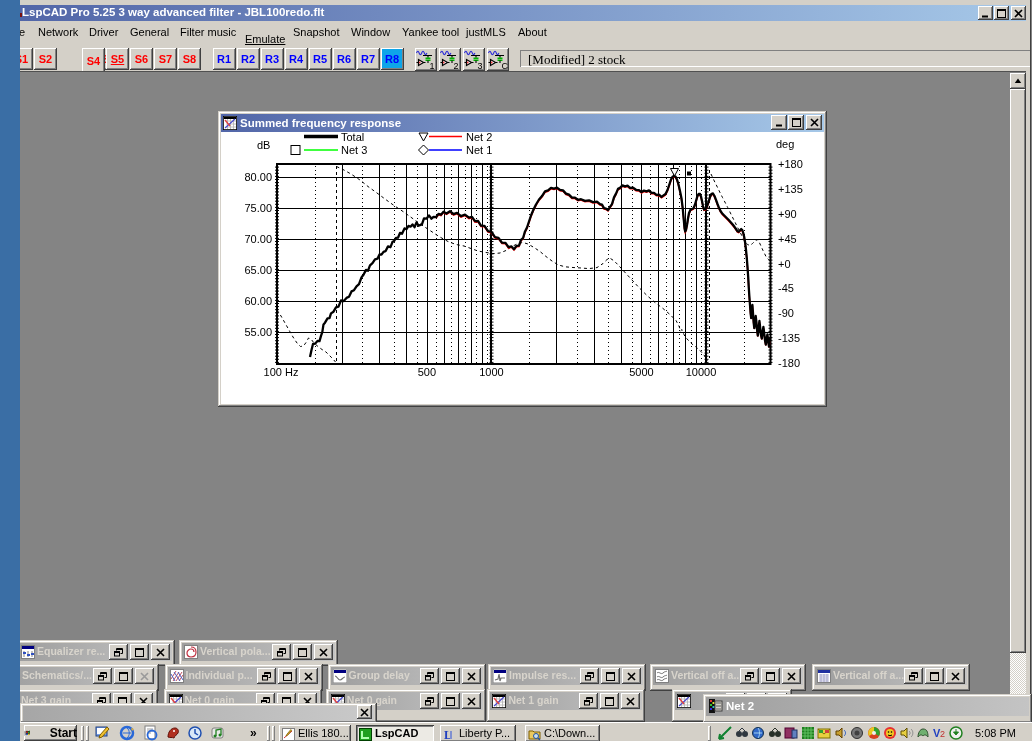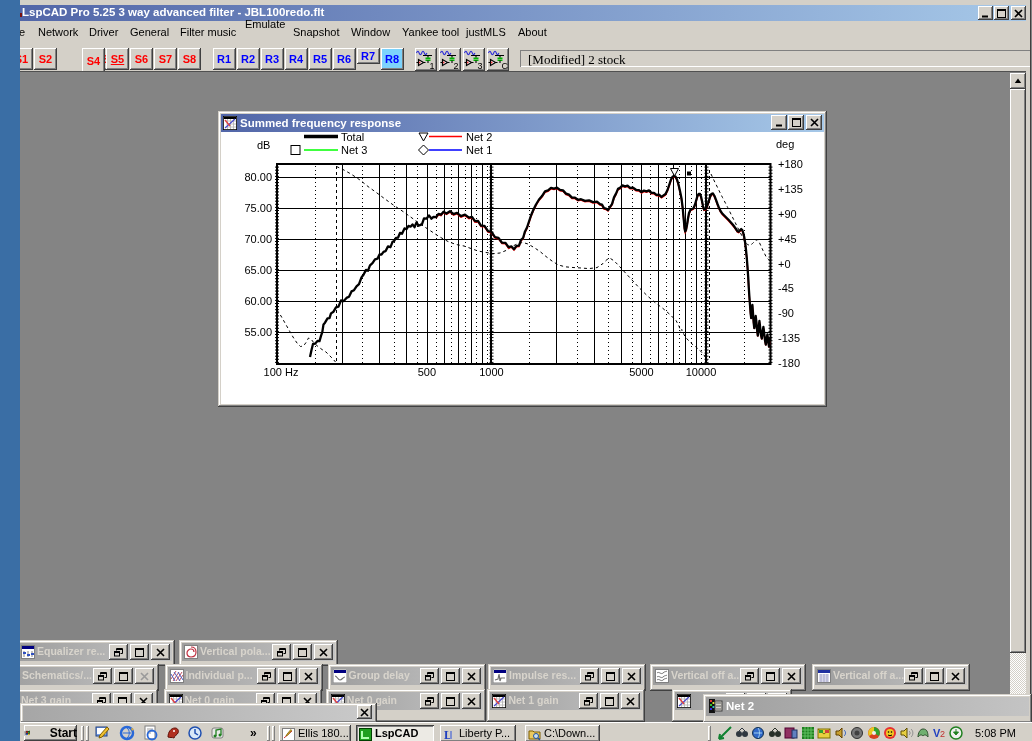--- a/index.html
+++ b/index.html
@@ -23,42 +23,42 @@
 <div style="position:absolute;left:991px;top:6px;width:15px;height:14px;background:#d4d0c8;box-shadow:inset -1px -1px #404040,inset 1px 1px #fff,inset -2px -2px #808080;display:flex;align-items:center;justify-content:center;">
         <svg width="9" height="9" viewBox="0 0 9 9">
           <path d="M1 1l7 7M8 1l-7 7" stroke="#000" stroke-width="1.6"></path>
         </svg>
       </div>
 <div style="position:absolute;left:-1px;top:26px;height:13px;font:11px Liberation Sans,sans-serif;color:#000;white-space:nowrap;">e</div>
 <div style="position:absolute;left:18px;top:26px;height:13px;font:11px Liberation Sans,sans-serif;color:#000;white-space:nowrap;">Network</div>
 <div style="position:absolute;left:69px;top:26px;height:13px;font:11px Liberation Sans,sans-serif;color:#000;white-space:nowrap;">Driver</div>
 <div style="position:absolute;left:110px;top:26px;height:13px;font:11px Liberation Sans,sans-serif;color:#000;white-space:nowrap;">General</div>
 <div style="position:absolute;left:160px;top:26px;height:13px;font:11px Liberation Sans,sans-serif;color:#000;white-space:nowrap;">Filter music</div>
-<div style="position:absolute;left:225px;top:18px;height:13px;font:11px Liberation Sans,sans-serif;color:#000;white-space:nowrap;">Emulate</div>
+<div style="position:absolute;left:225px;top:33px;height:13px;font:11px Liberation Sans,sans-serif;color:#000;white-space:nowrap;text-decoration:underline;">Emulate</div>
 <div style="position:absolute;left:273px;top:26px;height:13px;font:11px Liberation Sans,sans-serif;color:#000;white-space:nowrap;">Snapshot</div>
 <div style="position:absolute;left:331px;top:26px;height:13px;font:11px Liberation Sans,sans-serif;color:#000;white-space:nowrap;">Window</div>
 <div style="position:absolute;left:382px;top:26px;height:13px;font:11px Liberation Sans,sans-serif;color:#000;white-space:nowrap;">Yankee tool</div>
 <div style="position:absolute;left:446px;top:26px;height:13px;font:11px Liberation Sans,sans-serif;color:#000;white-space:nowrap;">justMLS</div>
 <div style="position:absolute;left:498px;top:26px;height:13px;font:11px Liberation Sans,sans-serif;color:#000;white-space:nowrap;">About</div>
 <div style="position:absolute;left:-10px;top:48px;width:23px;height:22px;background:#d4d0c8;box-shadow:inset -1px -1px #404040,inset 1px 1px #fff,inset -2px -2px #808080;display:flex;align-items:center;justify-content:center;font:bold 11px Liberation Sans,sans-serif;color:#f00;">S1</div>
 <div style="position:absolute;left:14px;top:48px;width:23px;height:22px;background:#d4d0c8;box-shadow:inset -1px -1px #404040,inset 1px 1px #fff,inset -2px -2px #808080;display:flex;align-items:center;justify-content:center;font:bold 11px Liberation Sans,sans-serif;color:#f00;">S2</div>
 <div style="position:absolute;left:38px;top:48px;width:23px;height:22px;background:#d4d0c8;box-shadow:inset -1px -1px #404040,inset 1px 1px #fff,inset -2px -2px #808080;display:flex;align-items:center;justify-content:center;font:bold 11px Liberation Sans,sans-serif;color:#f00;margin-left:40px;">S3</div>
 <div style="position:absolute;left:62px;top:48px;width:23px;height:26px;background:#d4d0c8;box-shadow:inset -1px -1px #404040,inset 1px 1px #fff,inset -2px -2px #808080;display:flex;align-items:center;justify-content:center;font:bold 11px Liberation Sans,sans-serif;color:#f00;">S4</div>
 <div style="position:absolute;left:86px;top:48px;width:23px;height:22px;background:#d4d0c8;box-shadow:inset -1px -1px #404040,inset 1px 1px #fff,inset -2px -2px #808080;display:flex;align-items:center;justify-content:center;font:bold 11px Liberation Sans,sans-serif;color:#f00;text-decoration:underline;">S5</div>
 <div style="position:absolute;left:110px;top:48px;width:23px;height:22px;background:#d4d0c8;box-shadow:inset -1px -1px #404040,inset 1px 1px #fff,inset -2px -2px #808080;display:flex;align-items:center;justify-content:center;font:bold 11px Liberation Sans,sans-serif;color:#f00;">S6</div>
 <div style="position:absolute;left:134px;top:48px;width:23px;height:22px;background:#d4d0c8;box-shadow:inset -1px -1px #404040,inset 1px 1px #fff,inset -2px -2px #808080;display:flex;align-items:center;justify-content:center;font:bold 11px Liberation Sans,sans-serif;color:#f00;">S7</div>
 <div style="position:absolute;left:158px;top:48px;width:23px;height:22px;background:#d4d0c8;box-shadow:inset -1px -1px #404040,inset 1px 1px #fff,inset -2px -2px #808080;display:flex;align-items:center;justify-content:center;font:bold 11px Liberation Sans,sans-serif;color:#f00;">S8</div>
 <div style="position:absolute;left:192.5px;top:48px;width:23px;height:22px;background:#d4d0c8;box-shadow:inset -1px -1px #404040,inset 1px 1px #fff,inset -2px -2px #808080;display:flex;align-items:center;justify-content:center;font:bold 11px Liberation Sans,sans-serif;color:#00f;">R1</div>
 <div style="position:absolute;left:216.5px;top:48px;width:23px;height:22px;background:#d4d0c8;box-shadow:inset -1px -1px #404040,inset 1px 1px #fff,inset -2px -2px #808080;display:flex;align-items:center;justify-content:center;font:bold 11px Liberation Sans,sans-serif;color:#00f;">R2</div>
 <div style="position:absolute;left:240.5px;top:48px;width:23px;height:22px;background:#d4d0c8;box-shadow:inset -1px -1px #404040,inset 1px 1px #fff,inset -2px -2px #808080;display:flex;align-items:center;justify-content:center;font:bold 11px Liberation Sans,sans-serif;color:#00f;">R3</div>
 <div style="position:absolute;left:264.5px;top:48px;width:23px;height:22px;background:#d4d0c8;box-shadow:inset -1px -1px #404040,inset 1px 1px #fff,inset -2px -2px #808080;display:flex;align-items:center;justify-content:center;font:bold 11px Liberation Sans,sans-serif;color:#00f;">R4</div>
 <div style="position:absolute;left:288.5px;top:48px;width:23px;height:22px;background:#d4d0c8;box-shadow:inset -1px -1px #404040,inset 1px 1px #fff,inset -2px -2px #808080;display:flex;align-items:center;justify-content:center;font:bold 11px Liberation Sans,sans-serif;color:#00f;">R5</div>
 <div style="position:absolute;left:312.5px;top:48px;width:23px;height:22px;background:#d4d0c8;box-shadow:inset -1px -1px #404040,inset 1px 1px #fff,inset -2px -2px #808080;display:flex;align-items:center;justify-content:center;font:bold 11px Liberation Sans,sans-serif;color:#00f;">R6</div>
-<div style="position:absolute;left:336.5px;top:48px;width:23px;height:16px;background:#d4d0c8;box-shadow:inset -1px -1px #404040,inset 1px 1px #fff,inset -2px -2px #808080;display:flex;align-items:center;justify-content:center;font:bold 11px Liberation Sans,sans-serif;color:#00f;">R7</div>
-<div style="position:absolute;left:360.5px;top:48px;width:23px;height:22px;background:#7dd3fc;box-shadow:inset -1px -1px #404040,inset 1px 1px #fff,inset -2px -2px #808080;display:flex;align-items:center;justify-content:center;font:bold 11px Liberation Sans,sans-serif;color:#00f;">R8</div>
+<div style="position:absolute;left:336.5px;top:48px;width:23px;height:22px;background:#d4d0c8;box-shadow:inset -1px -1px #404040,inset 1px 1px #fff,inset -2px -2px #808080;display:flex;align-items:center;justify-content:center;font:bold 11px Liberation Sans,sans-serif;color:#00f;">R7</div>
+<div style="position:absolute;left:360.5px;top:48px;width:23px;height:22px;background:#0ea5e9;box-shadow:inset -1px -1px #404040,inset 1px 1px #fff,inset -2px -2px #808080;display:flex;align-items:center;justify-content:center;font:bold 11px Liberation Sans,sans-serif;color:#00f;">R8</div>
 <div style="position:absolute;left:394.5px;top:48px;width:22px;height:23px;background:#d4d0c8;box-shadow:inset -1px -1px #404040,inset 1px 1px #fff,inset -2px -2px #808080;">
         <div style="position:absolute;left:0px;top:1px"><svg width="21" height="21" viewBox="0 0 21 21">
             <path d="M1.5 4q1.3-3.5 2.6 0t2.6 0 2.6 0 2.6 0" stroke="#2828d8" fill="none" stroke-width="1.1"></path>
             <path d="M8 6.5h9M13 6.5v2.2" stroke="#000" stroke-width="1.1"></path>
             <path d="M10.5 9.2h5M10.5 11.2h5" stroke="#00b400" stroke-width="1.6"></path>
             <path d="M13 11.5v2.5" stroke="#000" stroke-width="1.1"></path>
             <path d="M1.5 13.5h2M8.5 13.5h2" stroke="#000" stroke-width="1.1"></path>
             <path d="M3.5 10.5v6l5-3z" fill="#fff" stroke="#000" stroke-width="1.2"></path>
             <circle cx="4.7" cy="13.5" r="0.9" fill="#e03030"></circle>
             <text x="14.5" y="20" font-family="Liberation Sans,sans-serif" font-size="9px" fill="#000">1</text>

